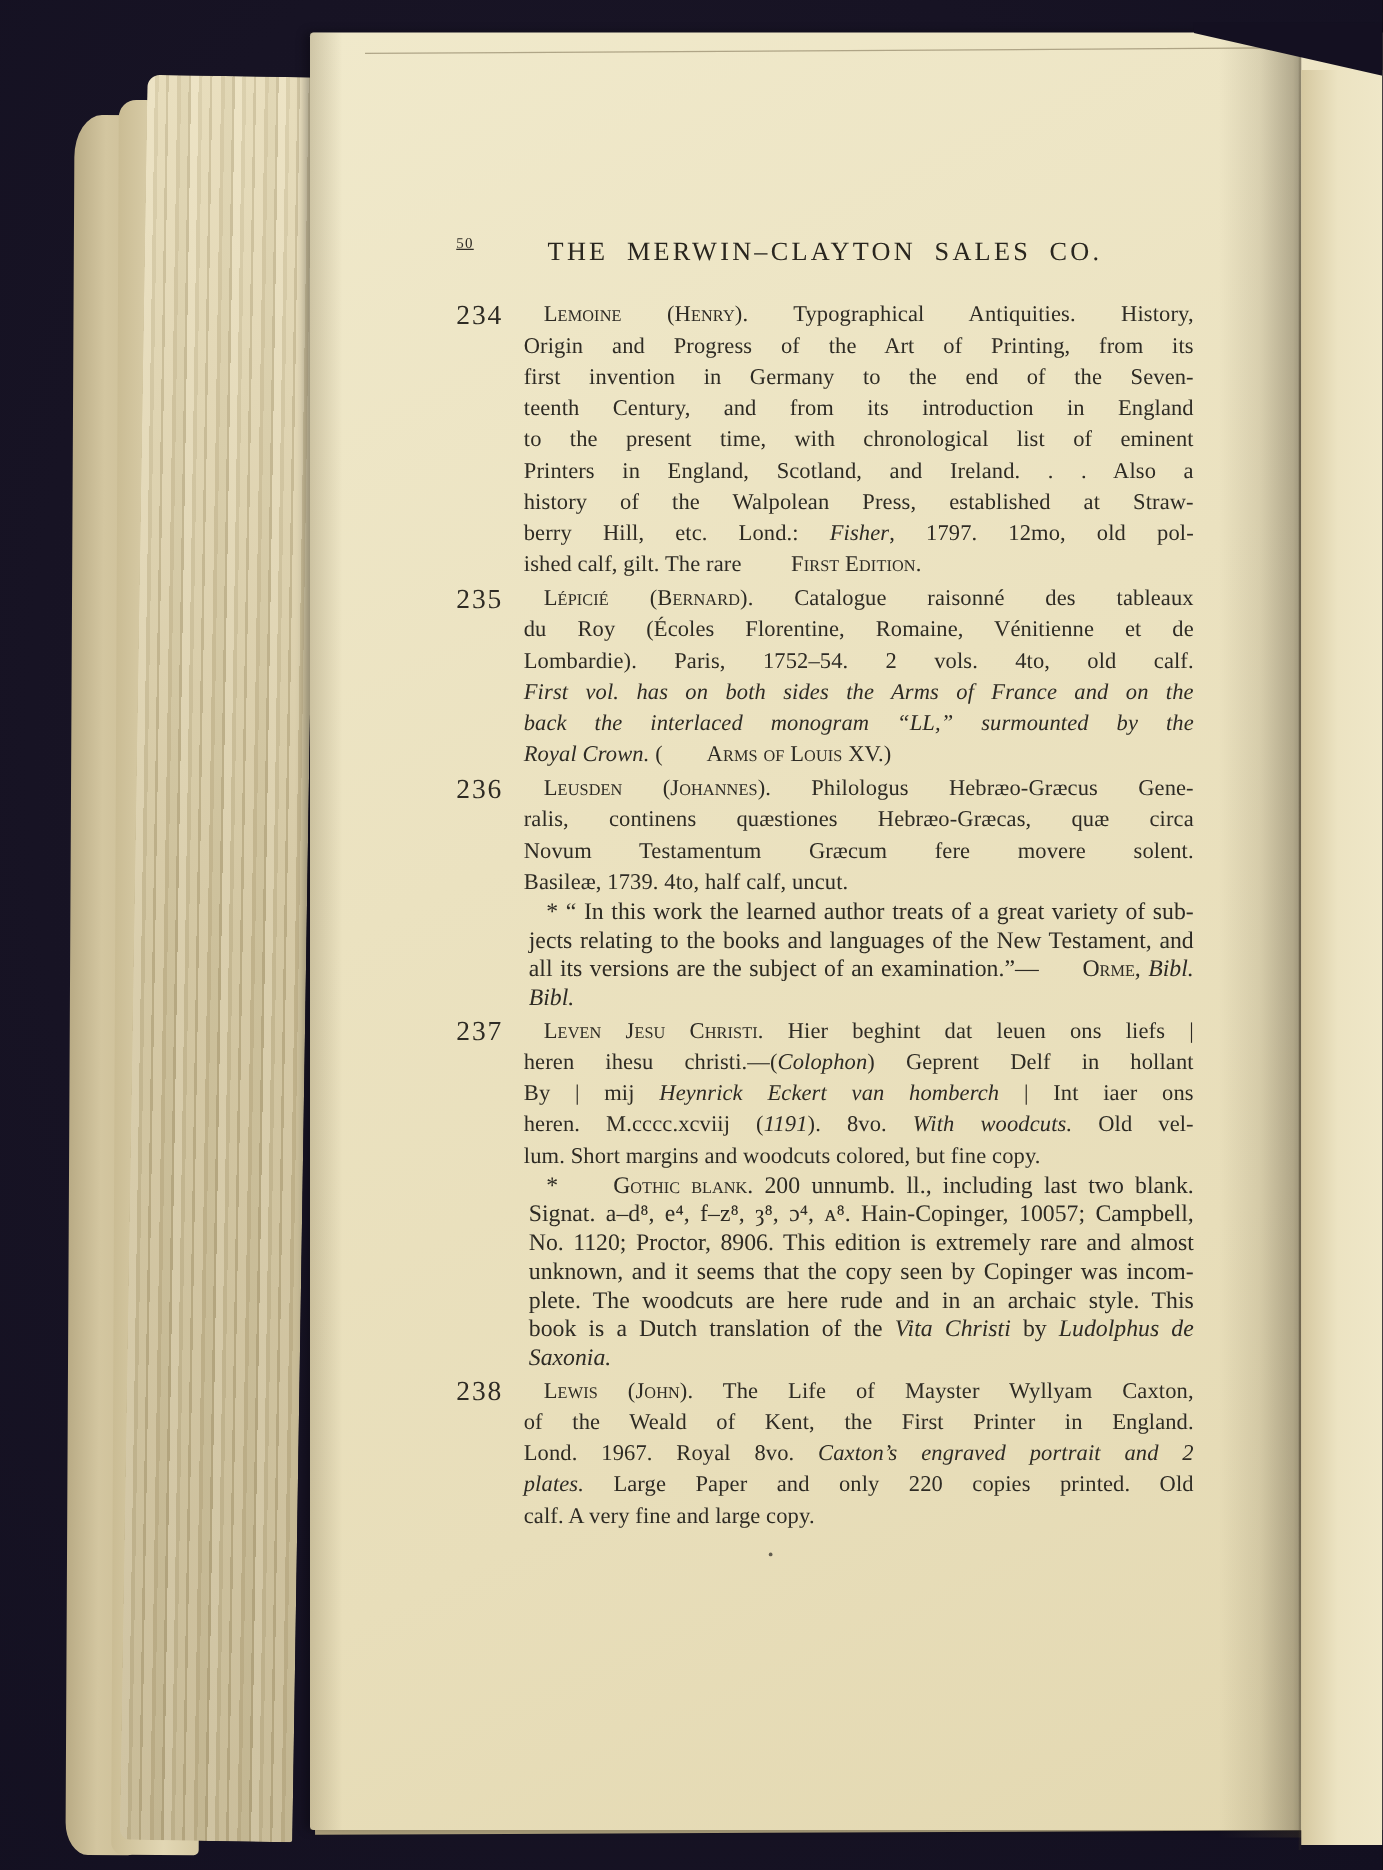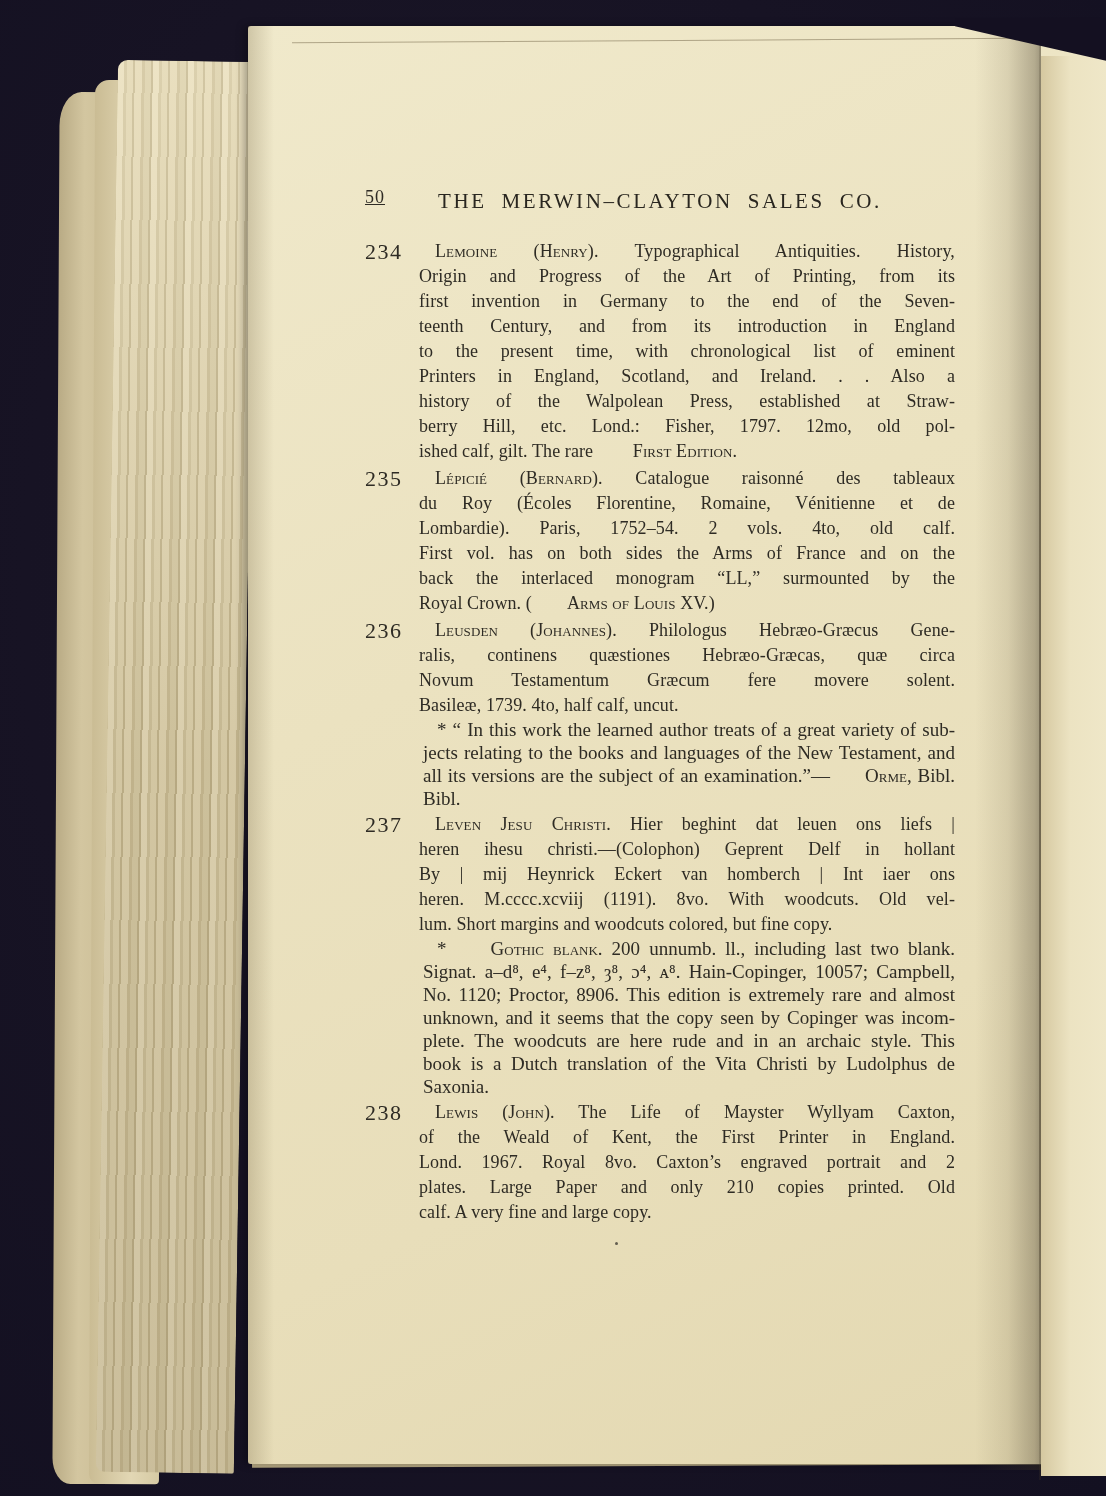--- a/index.html
+++ b/index.html
@@ -72,21 +72,21 @@
     position:absolute;left:955px;top:18px;width:151px;height:52px;
     background:#141021;
     clip-path:polygon(0 0,100% 0,100% 82%,0 16%);
   }
   
   .text-layer{
     position:absolute;left:117px;top:160px;width:590px;
     color:#2e2b24;
   }
   .header-row{position:relative;height:22px;margin-bottom:31px;}
-  .pagenum{position:absolute;left:0;top:1px;font-size:18px;letter-spacing:1px;text-decoration:underline;}
+  .pagenum{position:absolute;left:0;top:1px;font-size:12px;letter-spacing:1px;text-decoration:underline;}
   .running-title{
     text-align:center;font-size:21px;letter-spacing:2.6px;word-spacing:7px;
     padding-top:3px;color:#29261f;
   }
   .entry{position:relative;padding-left:54px;margin-top:2px;}
   .entry .num{
     position:absolute;left:0;top:0;font-size:22px;line-height:25px;letter-spacing:1.5px;
   }
   .line{
     font-size:18px;line-height:25px;
@@ -95,21 +95,21 @@
   }
   .line.first{margin-left:-19px;}
   .line.last{text-align-last:left;}
   .note-line{
     font-size:19px;line-height:23px;margin-left:4px;
     text-align:justify;text-align-last:justify;
   }
   .note-line.first{text-indent:14px;}
   .note-line.last{text-align-last:left;}
   .sc{font-variant:small-caps;margin-left:35px;}
-  .it{}
+  .it{font-style:italic;}
 </style>
 </head>
 <body>
 
 <div class="canvas">
   <div class="cover-edge"></div>
   <div class="underpages"></div>
   <div class="deckle"></div>
   <div class="bottom-under"></div>
 
@@ -168,21 +168,21 @@
             <div class="note-line"><span>unknown, and it seems that the copy seen by Copinger was incom-</span></div>
             <div class="note-line"><span>plete. The woodcuts are here rude and in an archaic style. This</span></div>
             <div class="note-line"><span>book is a Dutch translation of the </span><span class="it">Vita Christi</span><span> by </span><span class="it">Ludolphus de</span></div>
             <div class="note-line last"><span class="it">Saxonia.</span></div>
           </div>
           <div class="entry">
             <span class="num">238</span>
             <div class="line first"><span class="sc">Lewis (John).</span><span> The Life of Mayster Wyllyam Caxton,</span></div>
             <div class="line"><span>of the Weald of Kent, the First Printer in England.</span></div>
             <div class="line"><span>Lond. 1967. Royal 8vo. </span><span class="it">Caxton’s engraved portrait and 2</span></div>
-            <div class="line"><span class="it">plates.</span><span> Large Paper and only 210 copies printed. Old</span></div>
+            <div class="line"><span class="it">plates.</span><span> Large Paper and only 220 copies printed. Old</span></div>
             <div class="line last"><span>calf. A very fine and large copy.</span></div>
           </div>
         </div>
     </div>
   </div>
 
   <div class="gutter-shade"></div>
   <div class="crease"></div>
   <div class="facing-page"></div>
   <div class="top-right-wedge"></div>

